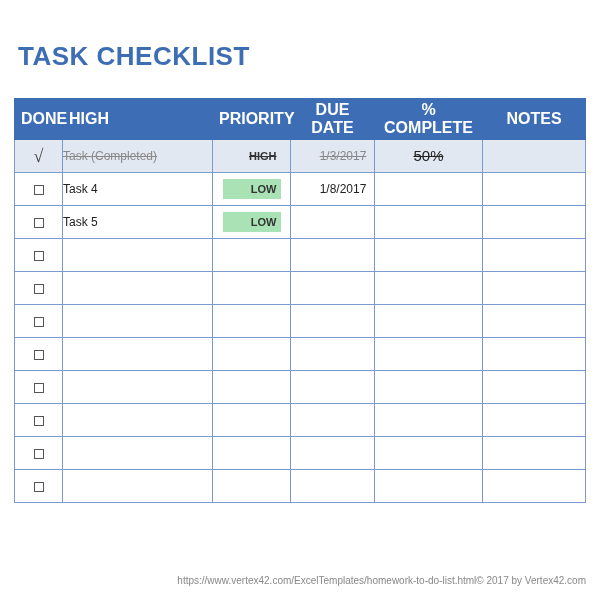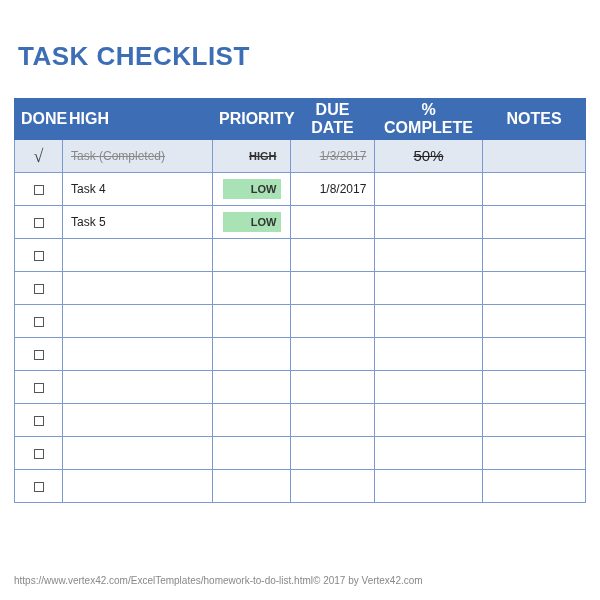--- a/index.html
+++ b/index.html
@@ -74,21 +74,21 @@
     padding: 4px 4px;
     font-size: 11px;
     font-weight: bold;
     text-align: right;
     color: #333;
   }
   .prio-high   { background: #f7a9a9; }
   .prio-medium { background: #ffe08a; }
   .prio-low    { background: #a9e3b5; }
   td.prio-cell, td.done-cell { text-align: center; padding: 0; }
-  td.task-cell { padding-left: 8px; }
+  td.task-cell { padding-left: 0; }
   .pct-wrap {
     position: relative;
     height: 20px;
     width: 100%;
   }
   .pct-bar {
     position: absolute;
     top: 0; left: 0; bottom: 0;
     background: #4fbf88;
   }
@@ -101,21 +101,21 @@
     color: #222;
   }
   .footer {
     position: absolute;
     bottom: 14px;
     left: 14px;
     right: 14px;
     font-size: 10px;
     color: #888;
     display: flex;
-    justify-content: flex-start;
+    justify-content: flex-end;
   }
 </style>
 </head>
 <body>
 
 <div class="sheet">
   <div class="title">TASK CHECKLIST</div>
 
   <table>
     <colgroup>

